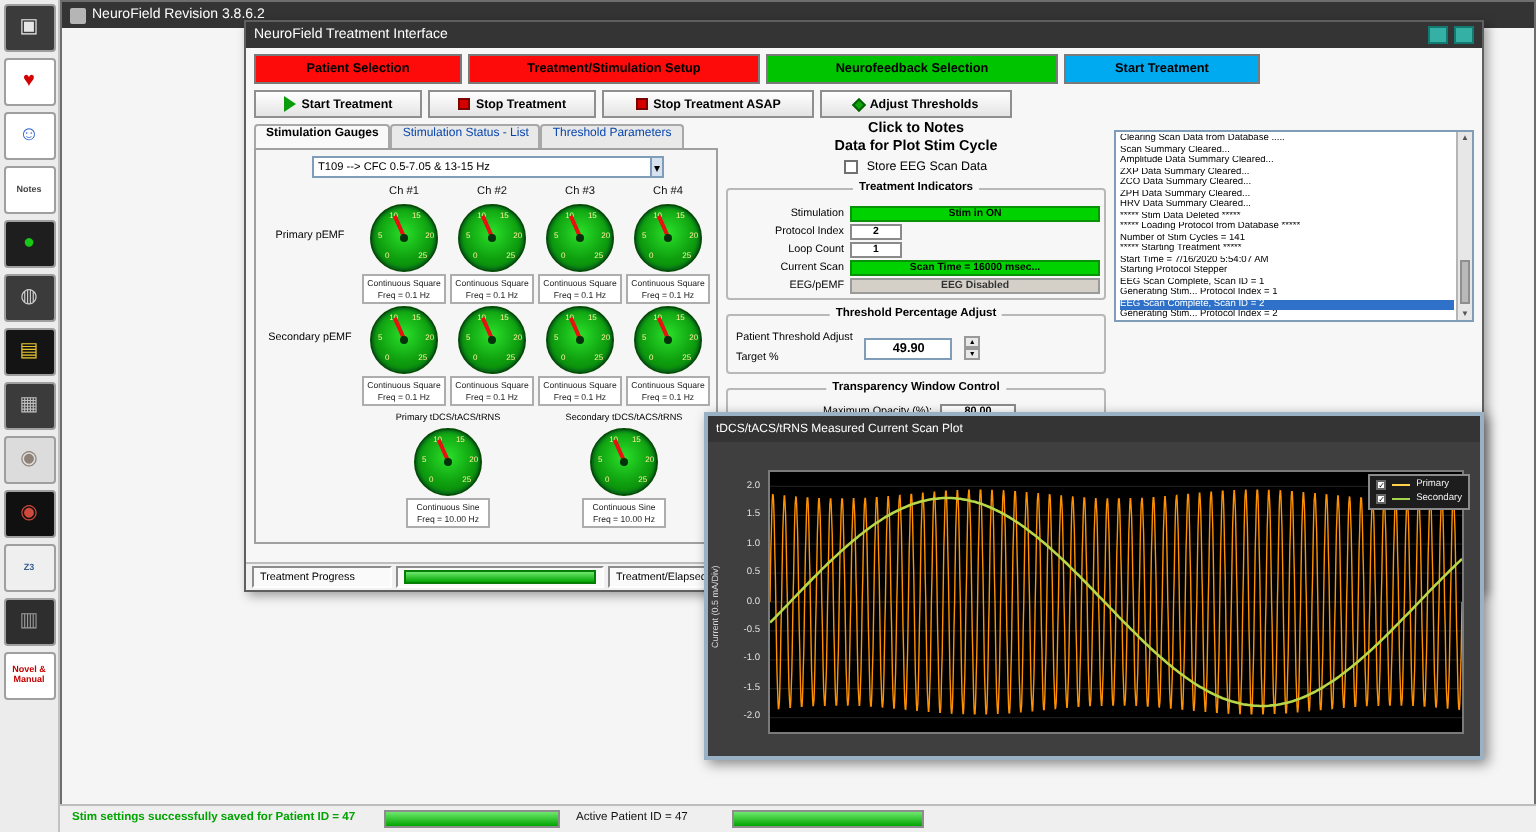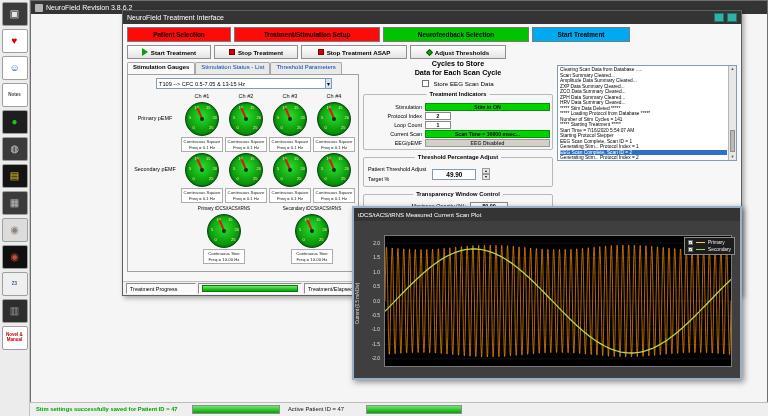--- a/index.html
+++ b/index.html
@@ -323,22 +323,22 @@
             <div>Freq = 10.00 Hz</div>
           </div>
           <div class="freqbox" style="grid-column: 4 / 6;">
             <div>Continuous Sine</div>
             <div>Freq = 10.00 Hz</div>
           </div>
         </div>
     </div>
 
     <div id="mid-col">
-      <div class="store-title">Cycles to Store</div>
-      <div class="store-title">Data for Each Scan Cycle</div>
+      <div class="store-title">Click to Notes</div>
+      <div class="store-title">Data for Plot Stim Cycle</div>
       <div id="store-chk-row">
         <span class="chk"></span>
         <span>Store EEG Scan Data</span>
       </div>
 
       <div class="gb" id="indicators-group">
         <span class="t">Treatment Indicators</span>
         <div id="ind-rows">
             <div class="ind-row">
               <span class="ind-lab">Stimulation</span>

